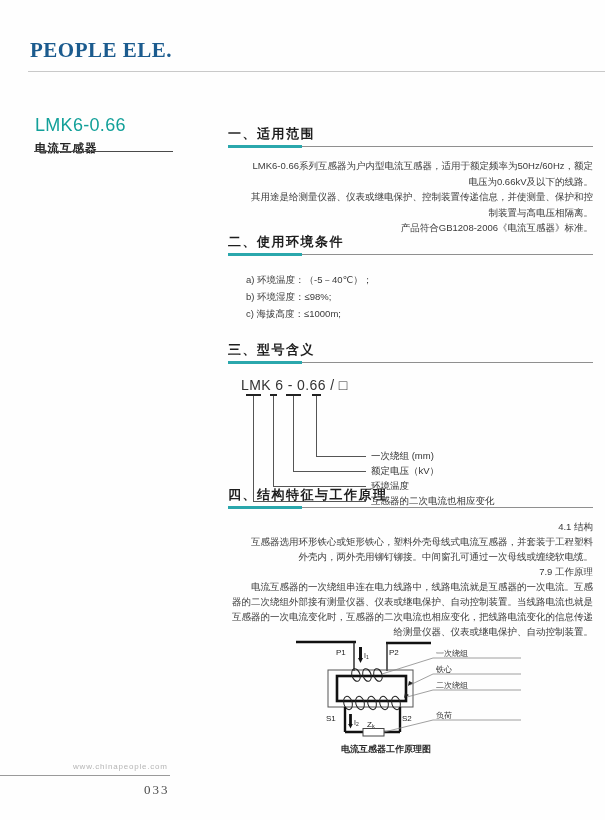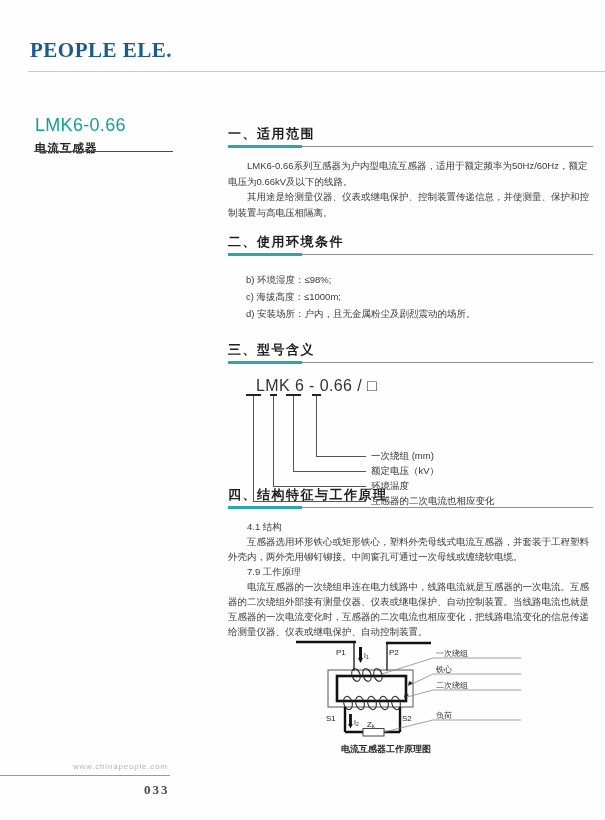--- a/index.html
+++ b/index.html
@@ -21,42 +21,42 @@
   .prod-name  { position:absolute; left:35px; top:141px; font-size:11.5px; font-weight:600; color:#222; letter-spacing:1px; }
   .prod-rule  { position:absolute; left:34px; top:151px; width:139px; height:1px; background:#4a4a4a; }
   
   .main { position:absolute; left:200px; top:0; width:365px; }
   .section { position:absolute; left:0; width:365px;margin-left:28px; }
   .sec-heading { font-size:13px; font-weight:bold; color:#1e1e1e; letter-spacing:1.5px; }
   .sec-underline { position:relative; height:3px; margin-top:2px; }
   .sec-underline .u-gray { position:absolute; left:1px; right:0; top:1px; height:1px; background:#8f8f8f; }
   .sec-underline .u-teal { position:absolute; left:0; top:0; width:74px; height:3px; background:#2aa7ac; }
   .sec-body { margin-top:10px; font-size:9.5px; line-height:15.5px; color:#3a3a3a; }
-  .sec-body p { text-indent:2em; }
+  .sec-body p { text-indent:2em;text-align:right; }
   .env-list { margin-top:15px; padding-left:18px; list-style:none; font-size:9.5px; line-height:17px; color:#3a3a3a; }
   
   .model-diagram { position:relative; height:112px; margin-top:11px; }
-  .model-code { position:absolute; left:28px; top:2px; font-size:16px; letter-spacing:.4px; color:#333;text-align:center; }
+  .model-code { position:absolute; left:13px; top:2px; font-size:14px; letter-spacing:.4px; color:#333;text-align:center; }
   .tick { position:absolute; top:19px; height:2px; background:#222; }
   .t1 { left:18px; width:15px; } .t2 { left:42px; width:7px; }
   .t3 { left:58px; width:15px; } .t4 { left:84px; width:9px; }
   .vline { position:absolute; width:1px; background:#555; top:21px; }
   .v1 { left:88px; height:60px; } .v2 { left:65px; height:75px; }
   .v3 { left:45px; height:90px; } .v4 { left:25px; height:105px; }
   .hline { position:absolute; height:1px; background:#555; }
   .h1 { left:88px; top:81px; width:50px; } .h2 { left:65px; top:96px; width:73px; }
   .h3 { left:45px; top:111px; width:93px; } .h4 { left:25px; top:126px; width:113px; }
   .mlabel { position:absolute; left:143px; font-size:9.5px; color:#333; }
   .m1 { top:75px; } .m2 { top:90px; } .m3 { top:105px; } .m4 { top:120px; }
   
   .ct-diagram { position:absolute; left:290px; top:635px; }
   
   .footer-site { position:absolute; left:73px; top:762px; font-size:8px; color:#b5b5b5; letter-spacing:.8px; }
   .footer-rule { position:absolute; left:0; top:775px; width:170px; height:1px; background:#9a9a9a; }
-  .footer-page { position:absolute; left:144px; top:782px; font-family:"Liberation Serif","DejaVu Serif",serif; font-size:13px; letter-spacing:2px; color:#4a4a4a;font-weight:bold; }
+  .footer-page { position:absolute; left:144px; top:782px; font-family:"Liberation Serif","DejaVu Serif",serif; font-size:13px; letter-spacing:2px; color:#4a4a4a; }
 </style>
 </head>
 <body>
 
 <div class="page">
 
   <div class="brand">PEOPLE ELE.</div>
   <div class="header-rule"></div>
 
   <div class="prod-model">LMK6-0.66</div>
@@ -67,33 +67,34 @@
 
     <div class="section" style="top:125px">
       <div class="sec-heading">一、适用范围</div>
       <div class="sec-underline">
           <div class="u-gray"></div>
           <div class="u-teal"></div>
         </div>
       <div class="sec-body">
         <p>LMK6-0.66系列互感器为户内型电流互感器，适用于额定频率为50Hz/60Hz，额定电压为0.66kV及以下的线路。</p>
         <p>其用途是给测量仪器、仪表或继电保护、控制装置传递信息，并使测量、保护和控制装置与高电压相隔离。</p>
+        <p>产品符合GB1208-2006《电流互感器》标准。</p>
       </div>
     </div>
 
     <div class="section" style="top:233px">
       <div class="sec-heading">二、使用环境条件</div>
       <div class="sec-underline">
           <div class="u-gray"></div>
           <div class="u-teal"></div>
         </div>
       <ul class="env-list">
+        <li>a) 环境温度：（-5－40℃）；</li>
         <li>b) 环境湿度：≤98%;</li>
         <li>c) 海拔高度：≤1000m;</li>
-        <li>d) 安装场所：户内，且无金属粉尘及剧烈震动的场所。</li>
       </ul>
     </div>
 
     <div class="section" style="top:341px">
       <div class="sec-heading">三、型号含义</div>
       <div class="sec-underline">
           <div class="u-gray"></div>
           <div class="u-teal"></div>
         </div>
       <div class="model-diagram">

